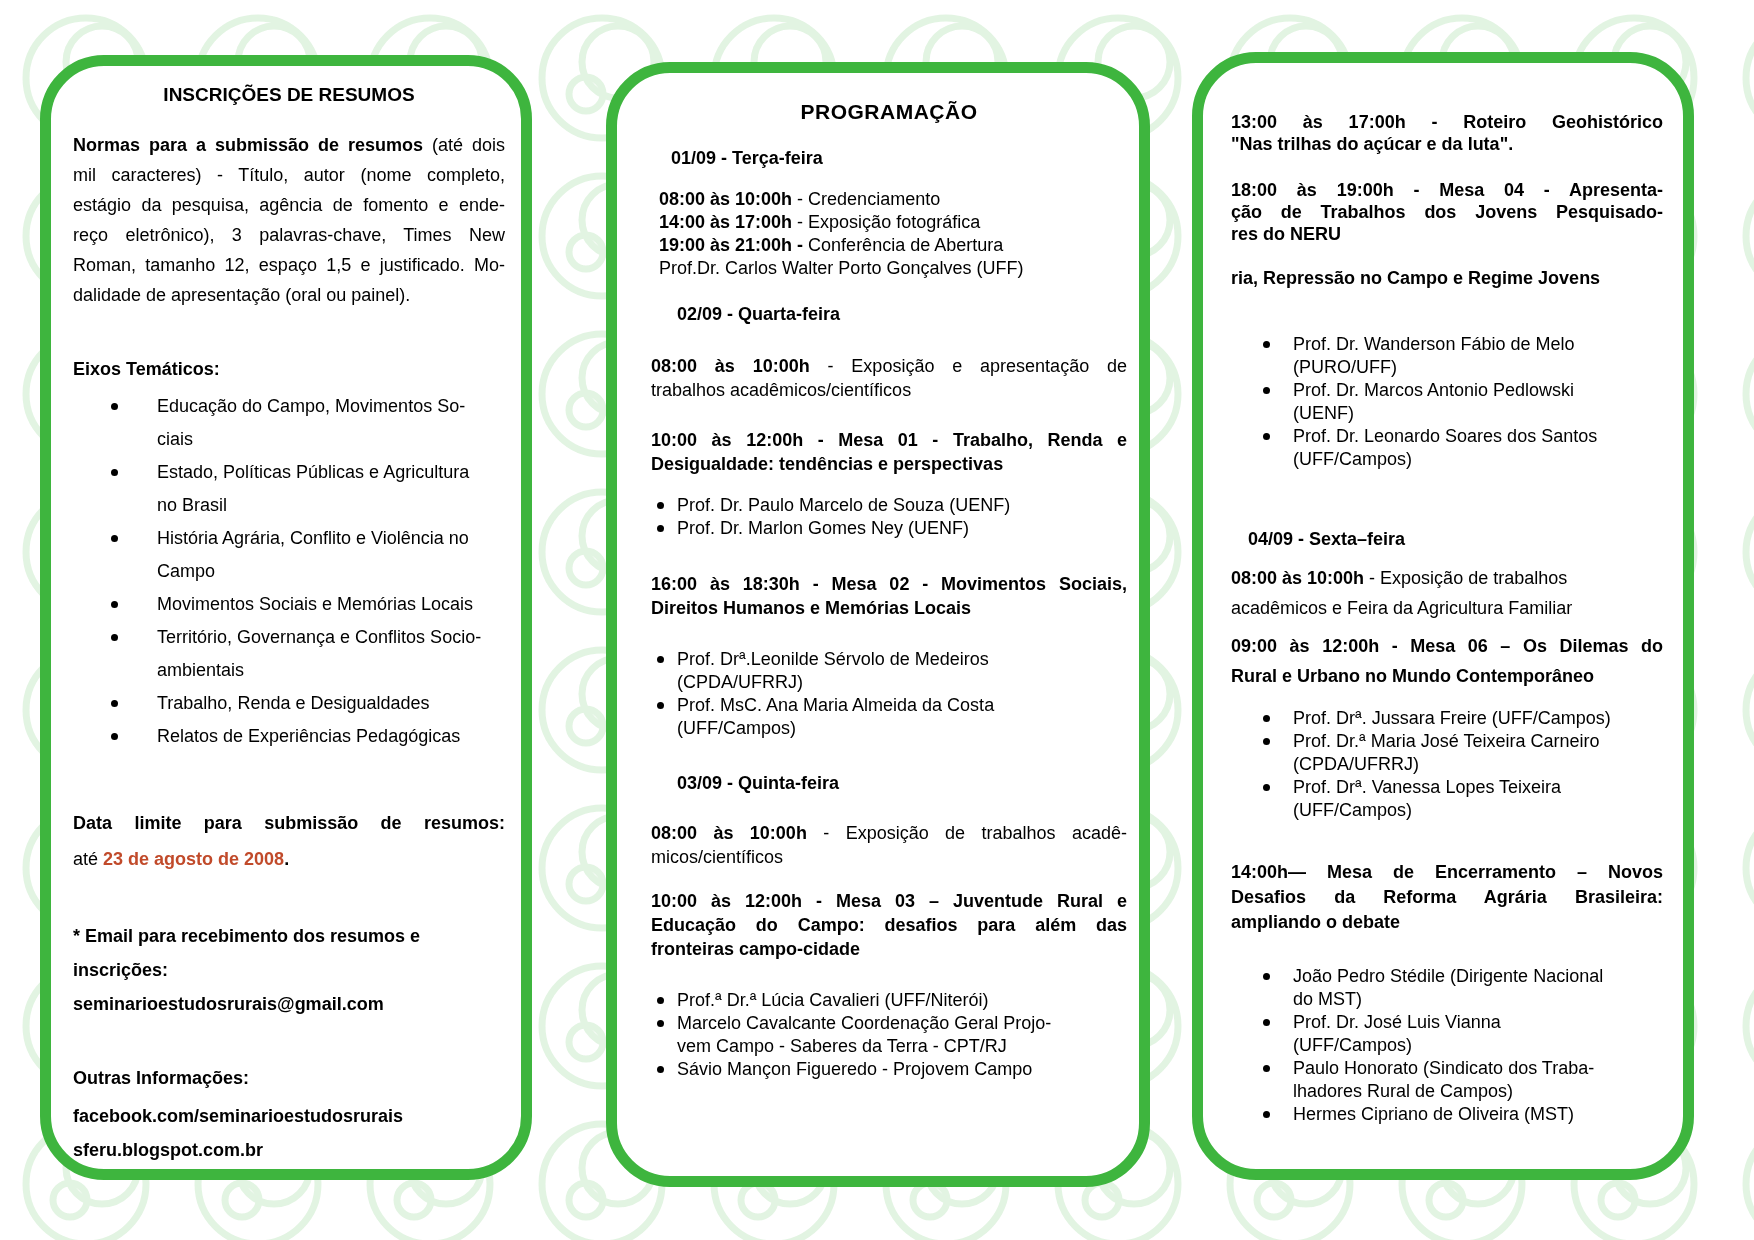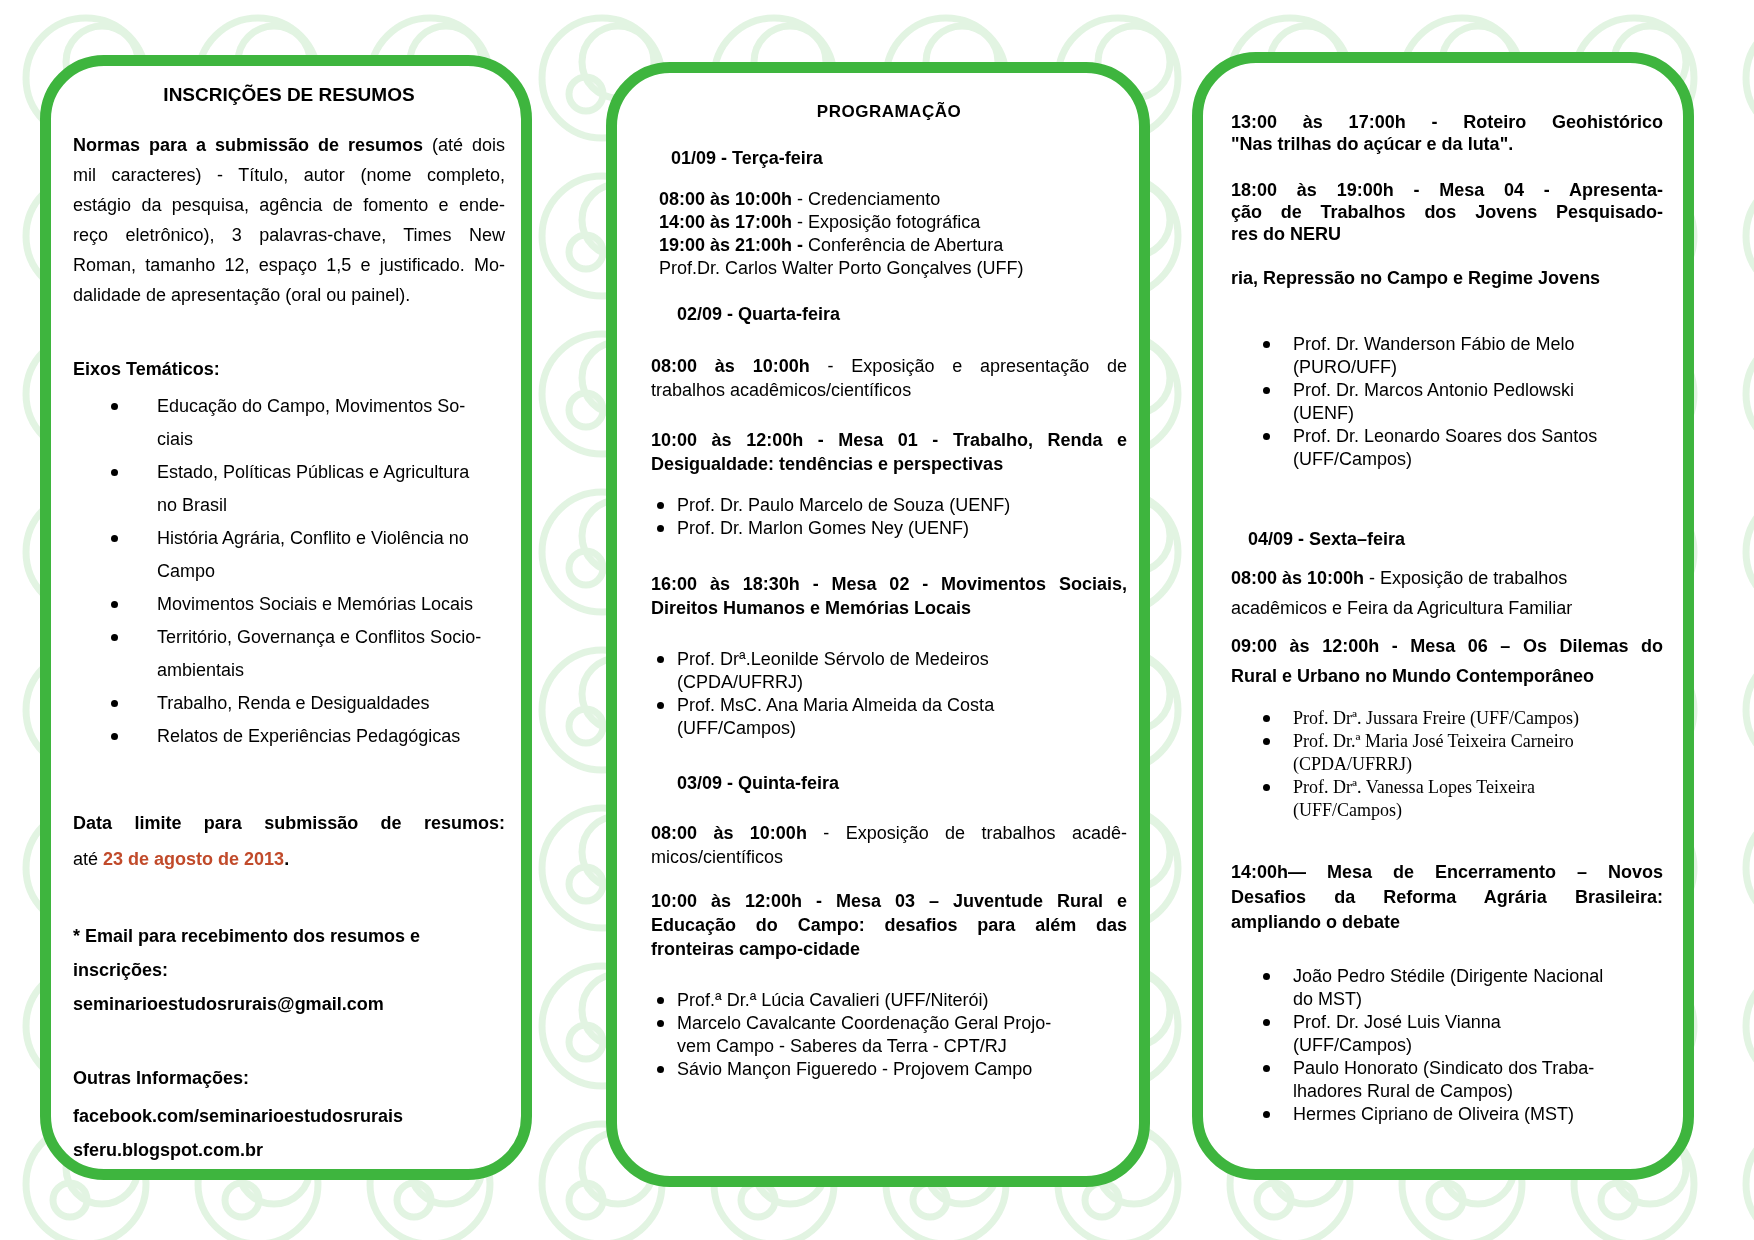--- a/index.html
+++ b/index.html
@@ -19,21 +19,21 @@
   .panel{
     position:absolute;z-index:2;box-sizing:border-box;
     background:#fff;border:11px solid var(--green);border-radius:64px;
   }
   #panel1{left:40px;top:55px;width:492px;height:1125px;padding:0 16px 0 22px;}
   #panel2{left:606px;top:62px;width:544px;height:1125px;padding:0 12px 0 34px;}
   #panel3{left:1192px;top:52px;width:502px;height:1128px;padding:0 20px 0 28px;}
 
   .ptitle{font-weight:700;text-align:center;line-height:26px;}
   #p1-title{margin-top:16px;font-size:19px;}
-  #p2-title{margin-top:26px;font-size:17px;letter-spacing:.5px;}
+  #p2-title{margin-top:26px;font-size:21px;letter-spacing:.5px;}
 
   .ln{min-height:1em;}
   .ln b{font-weight:700;}
   .jl .ln:not(:last-child){text-align:justify;text-align-last:justify;}
   .stretch{text-align:justify;text-align-last:justify;}
   .red{color:var(--red);}
 
   
   ul.blts{list-style:none;margin:0;padding:0;}
   ul.blts li{position:relative;}
@@ -82,21 +82,21 @@
   .p3blk .ln{line-height:22px;}
   #p3-roteiro{margin-top:48px;}
   #p3-mesa04{margin-top:24px;}
   #p3-mesa05{margin-top:22px;}
   #p3-sp5{margin-top:44px;}
   #p3-day4-h{margin-top:56px;line-height:24px;padding-left:8px;margin-left:9px;}
   #p3-expo4{margin-top:12px;}
   #p3-expo4 .ln{line-height:30px;}
   #p3-mesa06{margin-top:8px;}
   #p3-mesa06 .ln{line-height:30px;}
-  #p3-sp6{margin-top:16px;font-family:Liberation Serif, serif;}
+  #p3-sp6{margin-top:16px;}
   #p3-enc{margin-top:38px;}
   #p3-enc .ln{line-height:25px;}
   #p3-sp-mst{margin-top:30px;}
   #panel3 ul.blts li{line-height:23px;padding-left:62px;}
   #panel3 ul.blts li::before{left:32px;top:8px;}
 </style>
 </head>
 <body>
 
 <svg id="bg" width="1754" height="1240" xmlns="http://www.w3.org/2000/svg">
@@ -151,21 +151,21 @@
       <li>
         <span class="t">Trabalho, Renda e Desigualdades</span>
       </li>
       <li>
         <span class="t">Relatos de Experiências Pedagógicas</span>
       </li>
     </ul>
 
   <div id="p1-deadline">
     <div class="ln stretch"><b>Data limite para submissão de resumos:</b></div>
-    <div class="ln"><span>até </span><b class="red">23 de agosto de 2013</b><b>.</b></div>
+    <div class="ln"><span>até </span><b class="red">23 de agosto de 2008</b><b>.</b></div>
   </div>
 
   <div id="p1-email">
 
   <div class="ln"><b>* Email para recebimento dos resumos e</b><span></span></div>
       <div class="ln"><b> inscrições:</b><span></span></div>
       <div class="ln"><b>seminarioestudosrurais@gmail.com</b><span></span></div>
     </div>
 
   <div id="p1-outras">

